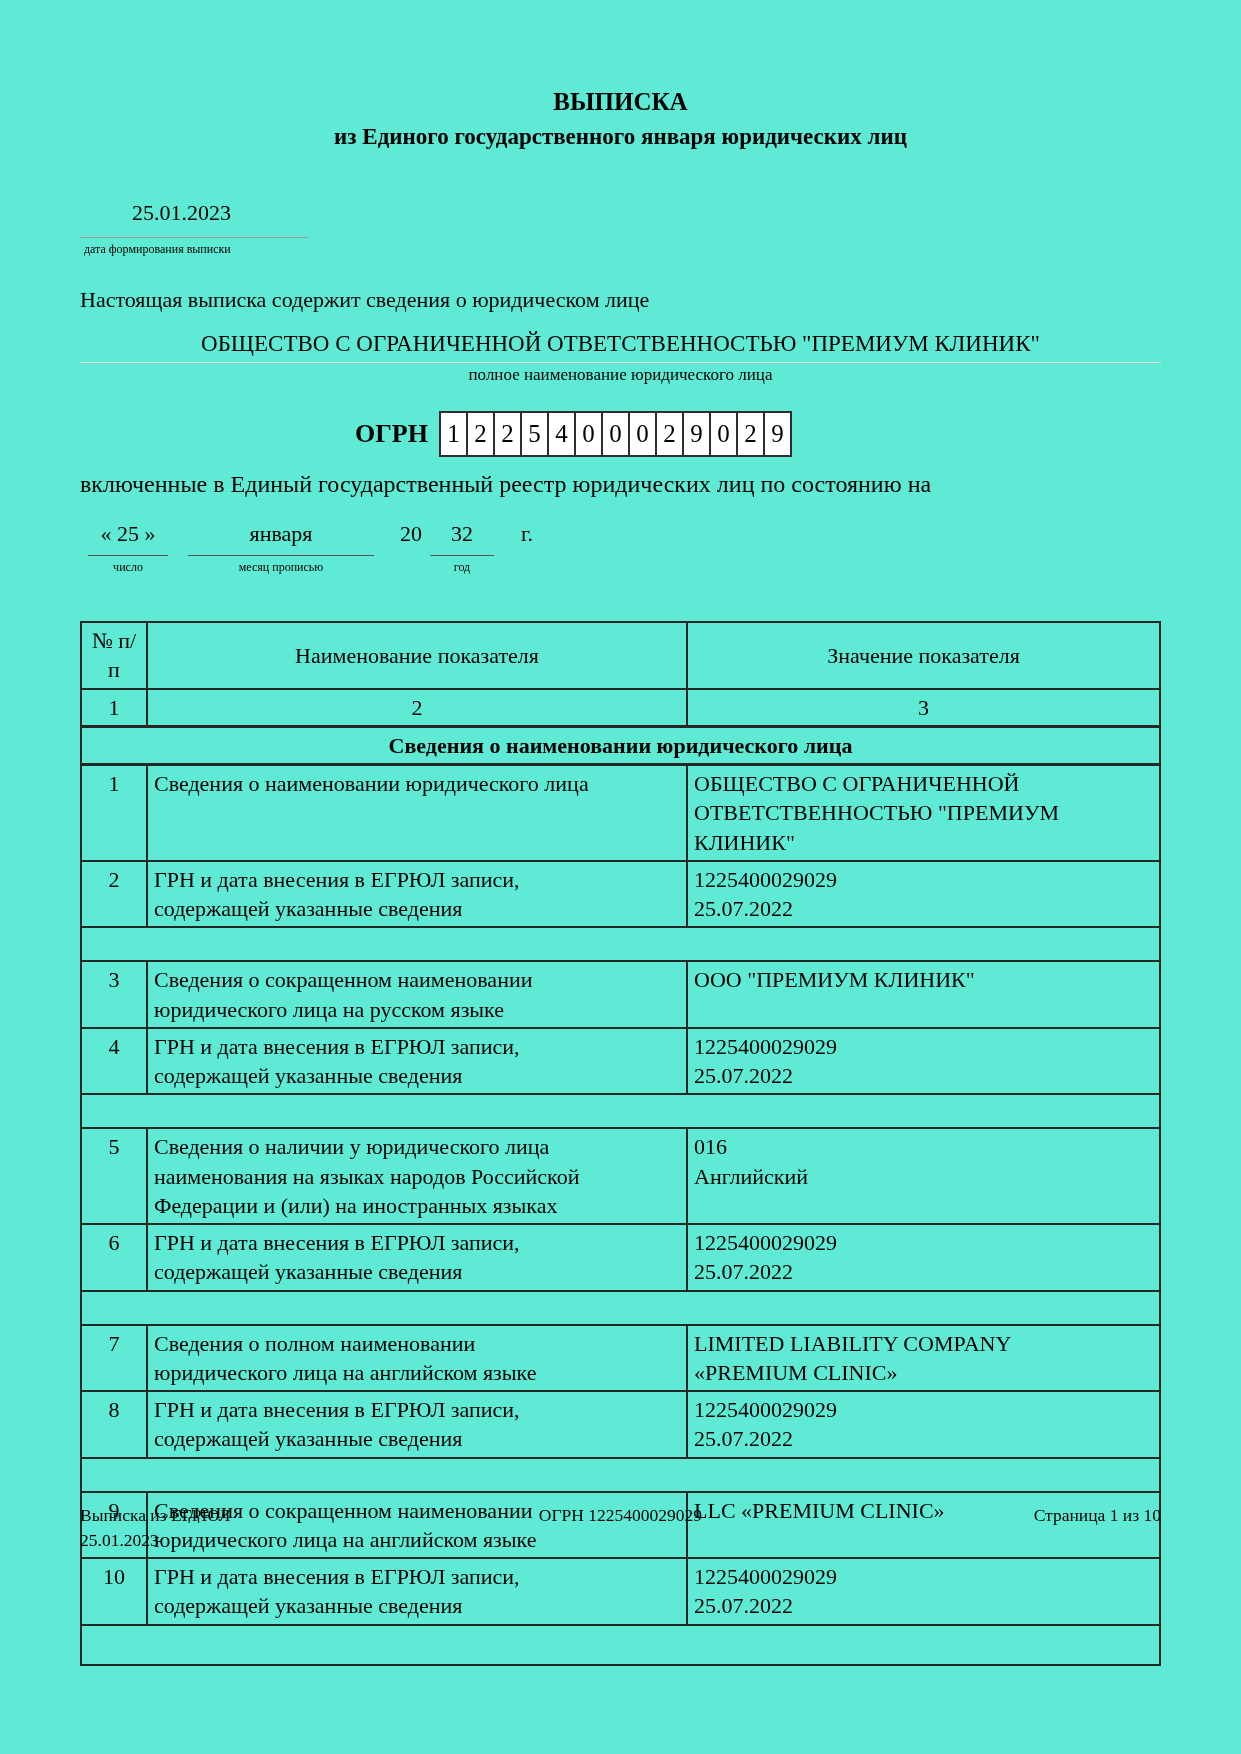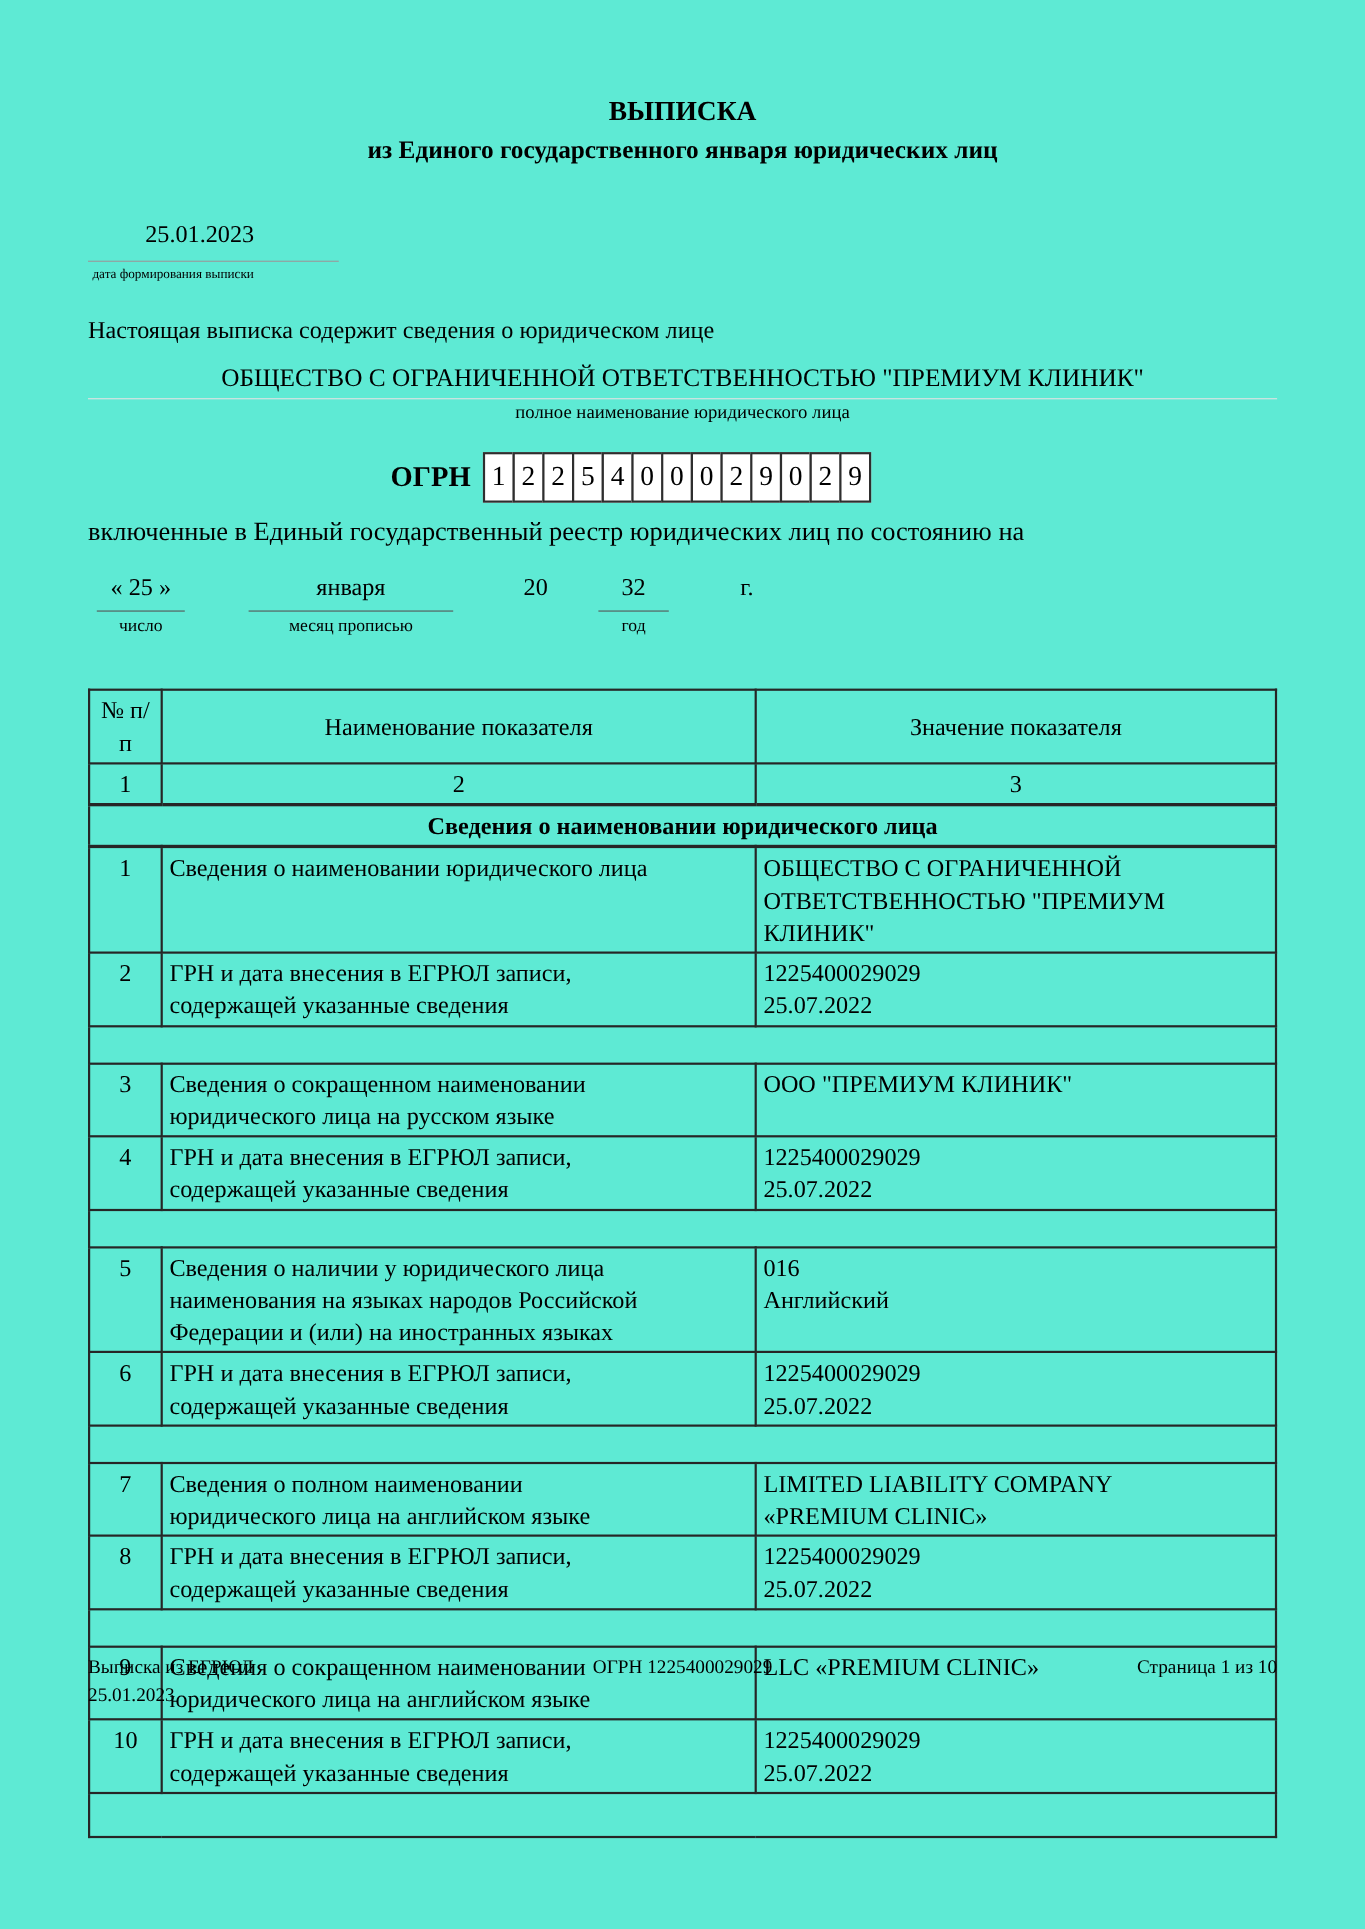--- a/index.html
+++ b/index.html
@@ -30,24 +30,24 @@
   .ogrn-label { font-weight:bold; font-size:26px; margin-right:13px; }
   .ogrn-boxes { display:inline-flex; }
   .ogrn-box {
     width:25px; height:42px; border:2px solid #2e2e2e; margin-left:-2px;
     display:flex; align-items:center; justify-content:center;
     font-size:25px; background:#fff;
   }
 
   .included { font-size:24px; margin:14px 0 0 0; }
 
-  .date-fields { margin:22px 0 0 8px; display:flex; align-items:flex-start; font-size:22px; line-height:1.3;gap:38px; }
+  .date-fields { margin:22px 0 0 8px; display:flex; align-items:flex-start; font-size:22px; line-height:1.3; }
   .df-field { display:inline-block; text-align:center; }
   .df-value { display:block; border-bottom:1px solid #555; padding-bottom:6px; }
-  .df-label { display:block; font-size:16px; padding-top:4px; }
+  .df-label { display:block; font-size:12px; padding-top:4px; }
   .df-day { width:80px; margin-right:20px; }
   .df-month { width:186px; margin-right:9px; }
   .df-year { width:64px; margin:0 10px 0 8px; }
   .df-plain { padding-top:0;margin-left:17px; }
 
   table.registry {
     margin-top:46px; width:100%;
     border-collapse:collapse;
     font-size:22px; line-height:1.33;
   }

